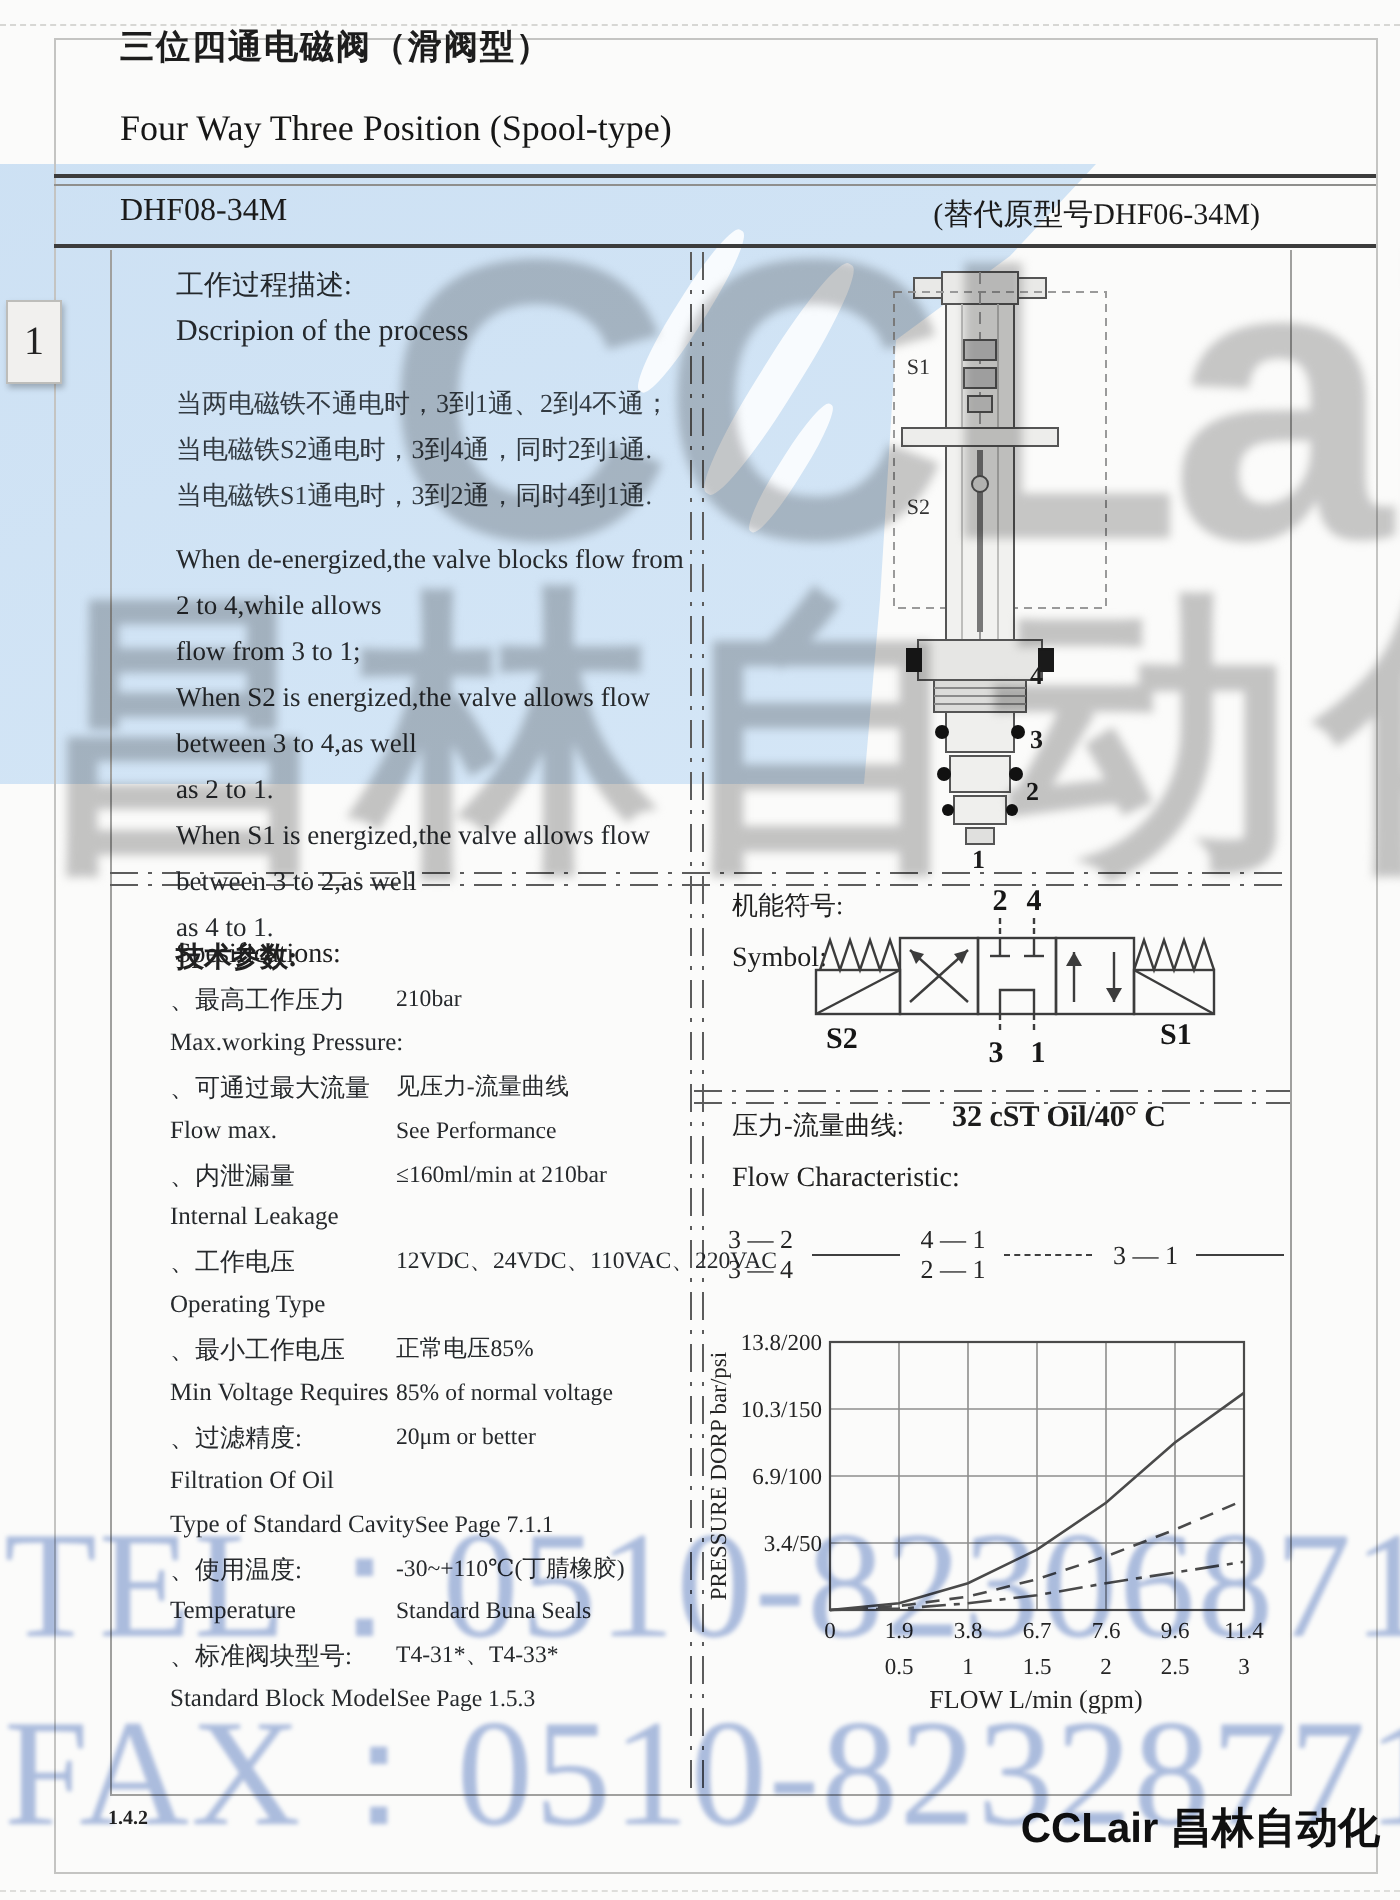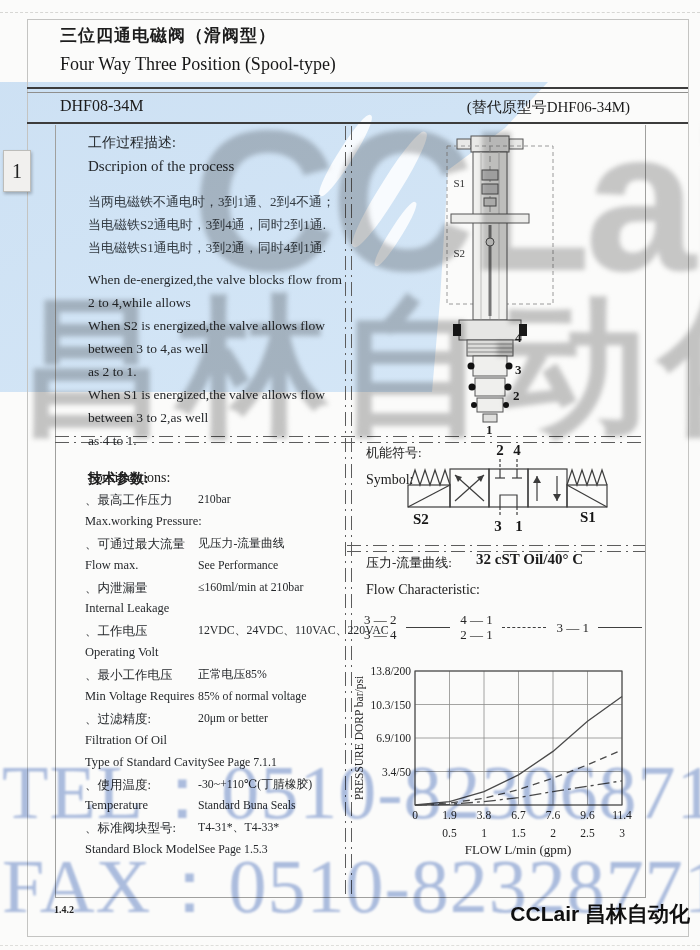--- a/index.html
+++ b/index.html
@@ -16,21 +16,21 @@
   .page-border{left:27px;top:19px;width:660px;height:916px;border:1px solid #c4c4c2;background:transparent;}
   .rule-a{left:27px;top:87px;width:661px;height:2px;background:#3c3c3c;}
   .rule-b{left:27px;top:92px;width:661px;height:1px;background:#8f8f8d;}
   .rule-c{left:27px;top:122px;width:661px;height:2px;background:#3c3c3c;}
   .content-box{left:55px;top:125px;width:589px;height:772px;border:1px solid #a0a09e;border-top:none;}
   .vdiv{top:126px;height:771px;width:1px;
     background:repeating-linear-gradient(to bottom,#5c5c5c 0 14px,transparent 14px 19px,#5c5c5c 19px 21px,transparent 21px 26px);}
   .hdiv{height:1px;
     background:repeating-linear-gradient(to right,#5c5c5c 0 14px,transparent 14px 19px,#5c5c5c 19px 21px,transparent 21px 26px);}
   
-  .title-cn{left:60px;top:24px;font-size:17px;font-weight:700;letter-spacing:1px;color:#1d1d1d;}
+  .title-cn{left:60px;top:12px;font-size:17px;font-weight:700;letter-spacing:1px;color:#1d1d1d;}
   .title-en{left:60px;top:54px;font-size:18px;color:#161616;text-align:right;}
   .model{left:60px;top:97px;font-size:16px;color:#1b1b1b;}
   .model-note{right:70px;top:98px;font-size:15px;color:#1b1b1b;}
   
   .desc-h-cn{left:88px;top:134px;font-size:14px;color:#24282c;}
   .desc-h-en{left:88px;top:158px;font-size:15px;color:#24282c;}
   .desc-cn{left:88px;top:190px;width:250px;font-size:13px;line-height:23px;color:#323a41;}
   .desc-en{left:88px;top:268px;width:255px;font-size:13.5px;line-height:23px;color:#26292c;}
   
   .spec-h-cn{left:88px;top:470px;font-size:14px;font-weight:600;color:#202020;}
@@ -108,20 +108,21 @@
 
 <div class="abs desc-h-cn">工作过程描述:</div>
 <div class="abs desc-h-en">Dscripion of the process</div>
 <div class="abs desc-cn" id="desc-cn">
     <div>当两电磁铁不通电时，3到1通、2到4不通；</div>
     <div>当电磁铁S2通电时，3到4通，同时2到1通.</div>
     <div>当电磁铁S1通电时，3到2通，同时4到1通.</div>
   </div>
 <div class="abs desc-en" id="desc-en">
     <div>When de-energized,the valve blocks flow from 2 to 4,while allows</div>
+    <div>flow from 3 to 1;</div>
     <div>When S2 is energized,the valve allows flow between 3 to 4,as well</div>
     <div>as 2 to 1.</div>
     <div>When S1 is energized,the valve allows flow between 3 to 2,as well</div>
     <div>as 4 to 1.</div>
   </div>
 
 <svg class="abs" style="left:385px;top:130px;" width="230" height="305" viewBox="0 0 230 305">
   <g stroke="#555" fill="#e9e9e7" stroke-width="1">
     <rect x="72" y="9" width="14" height="10"></rect>
       <rect x="124" y="9" width="14" height="10"></rect>
@@ -188,21 +189,21 @@
     </div>
     <div class="spec-row">
       <span class="spec-label">Internal Leakage</span>
       <span class="spec-value"></span>
     </div>
     <div class="spec-row">
       <span class="spec-label">、工作电压</span>
       <span class="spec-value">12VDC、24VDC、110VAC、220VAC</span>
     </div>
     <div class="spec-row">
-      <span class="spec-label">Operating Volt</span>
+      <span class="spec-label">Operating Type</span>
       <span class="spec-value"></span>
     </div>
     <div class="spec-row">
       <span class="spec-label">、最小工作电压</span>
       <span class="spec-value">正常电压85%</span>
     </div>
     <div class="spec-row">
       <span class="spec-label">Min Voltage Requires</span>
       <span class="spec-value">85% of normal voltage</span>
     </div>

